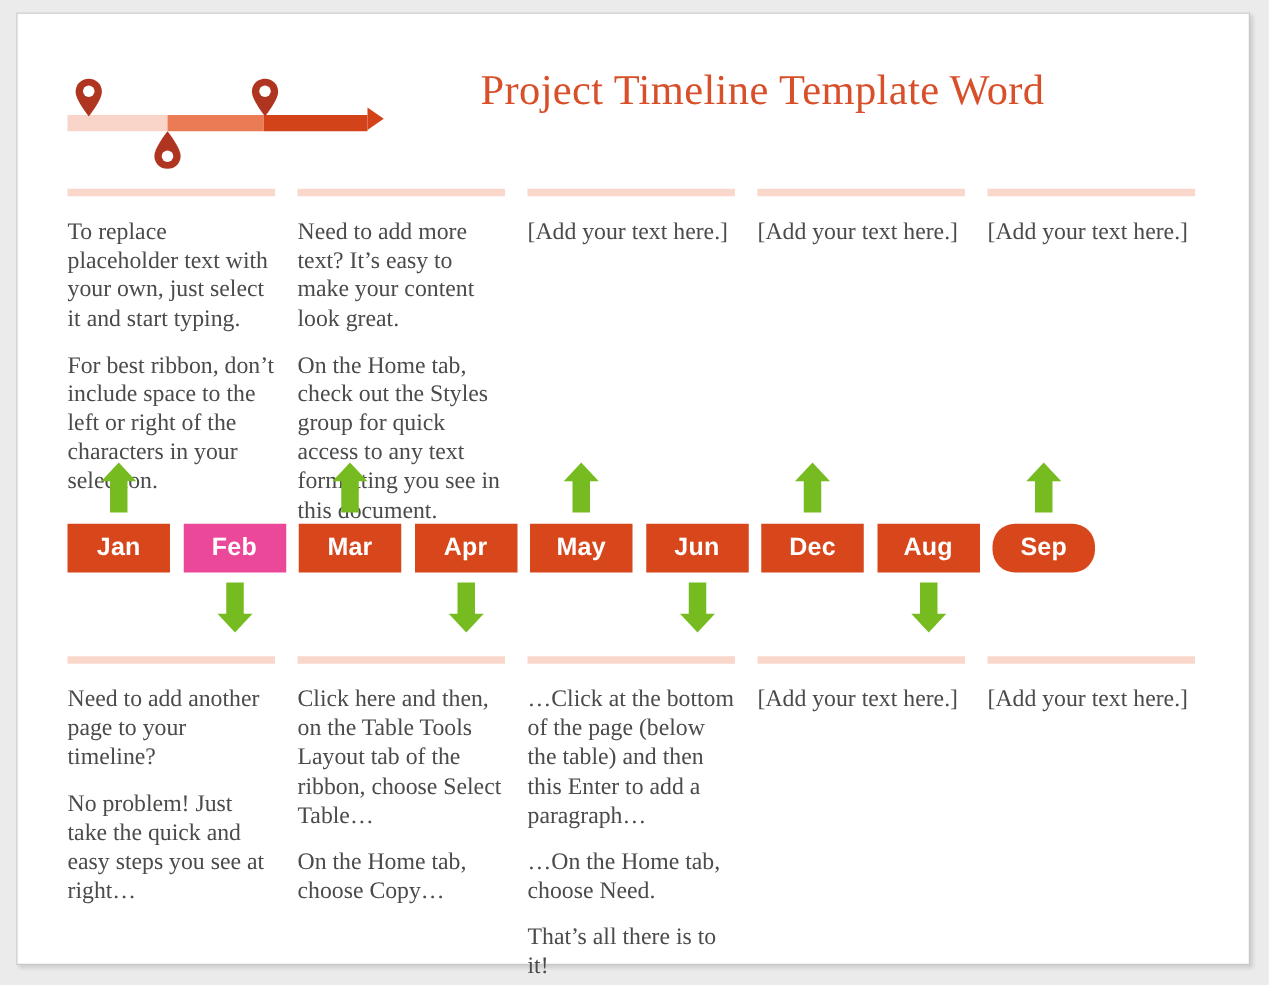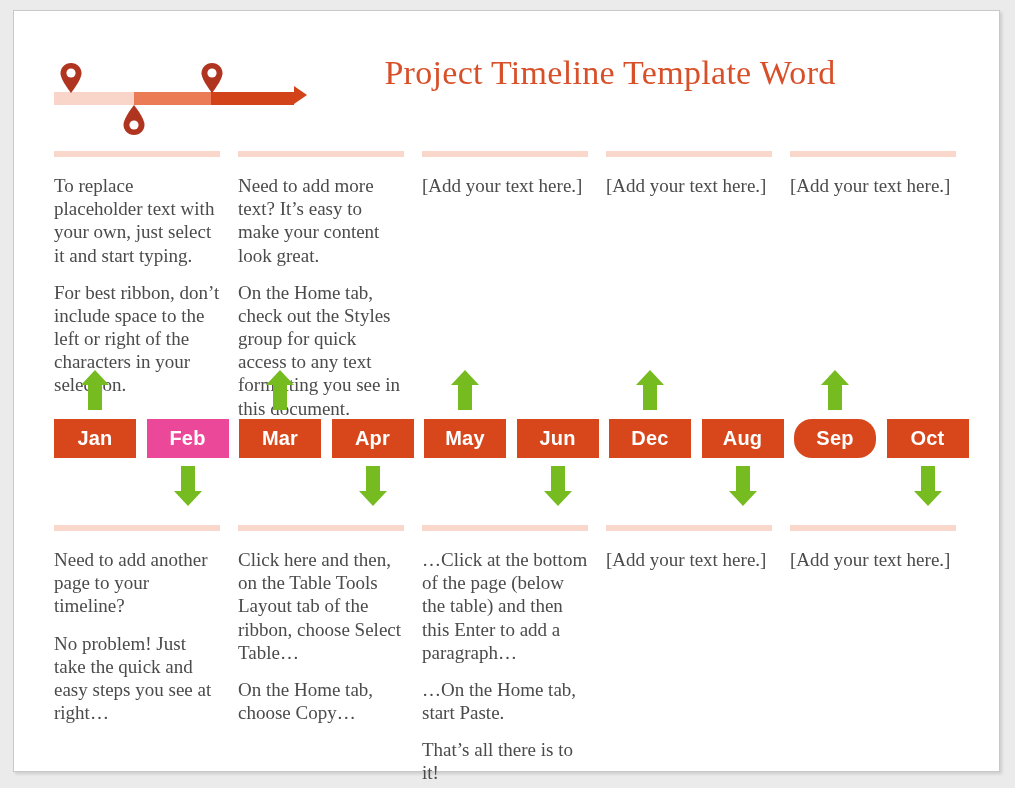--- a/index.html
+++ b/index.html
@@ -312,47 +312,37 @@
       <div class="month-cell" style="left: 740px;">
         <div class="arrow up">
           <svg viewBox="0 0 30 42" xmlns="http://www.w3.org/2000/svg">
             <path d="M15 1 L29 16 L22 16 L22 41 L8 41 L8 16 L1 16 Z" fill="#76bc21"></path>
           </svg>
         </div>
         <div class="month-box" style="background: rgb(216, 71, 27); border-radius: 18px;">
           <span class="month-label">Sep</span>
         </div>
       </div>
-      <div class="month-cell" style="left: 832.5px;">
-        <div class="arrow down">
-          <svg viewBox="0 0 30 42" xmlns="http://www.w3.org/2000/svg">
-            <path d="M15 41 L1 26 L8 26 L8 1 L22 1 L22 26 L29 26 Z" fill="#76bc21"></path>
-          </svg>
-        </div>
-        <div class="month-box" style="background: rgb(216, 71, 27);">
-          <span class="month-label">Oct</span>
-        </div>
-      </div>
     </div>
 
   <div class="cols cols-bottom" id="bottom-cols">
       <div class="col">
         <div class="col-rule"></div>
         <p>Need to add another page to your timeline?</p>
         <p>No problem! Just take the quick and easy steps you see at right…</p>
       </div>
       <div class="col">
         <div class="col-rule"></div>
         <p>Click here and then, on the Table Tools Layout tab of the ribbon, choose Select Table…</p>
         <p>On the Home tab, choose Copy…</p>
       </div>
       <div class="col">
         <div class="col-rule"></div>
         <p>…Click at the bottom of the page (below the table) and then this Enter to add a paragraph…</p>
-        <p>…On the Home tab, start Paste.</p>
+        <p>…On the Home tab, choose Need.</p>
         <p>That’s all there is to it!</p>
       </div>
       <div class="col">
         <div class="col-rule"></div>
         <p>[Add your text here.]</p>
       </div>
       <div class="col">
         <div class="col-rule"></div>
         <p>[Add your text here.]</p>
       </div>

